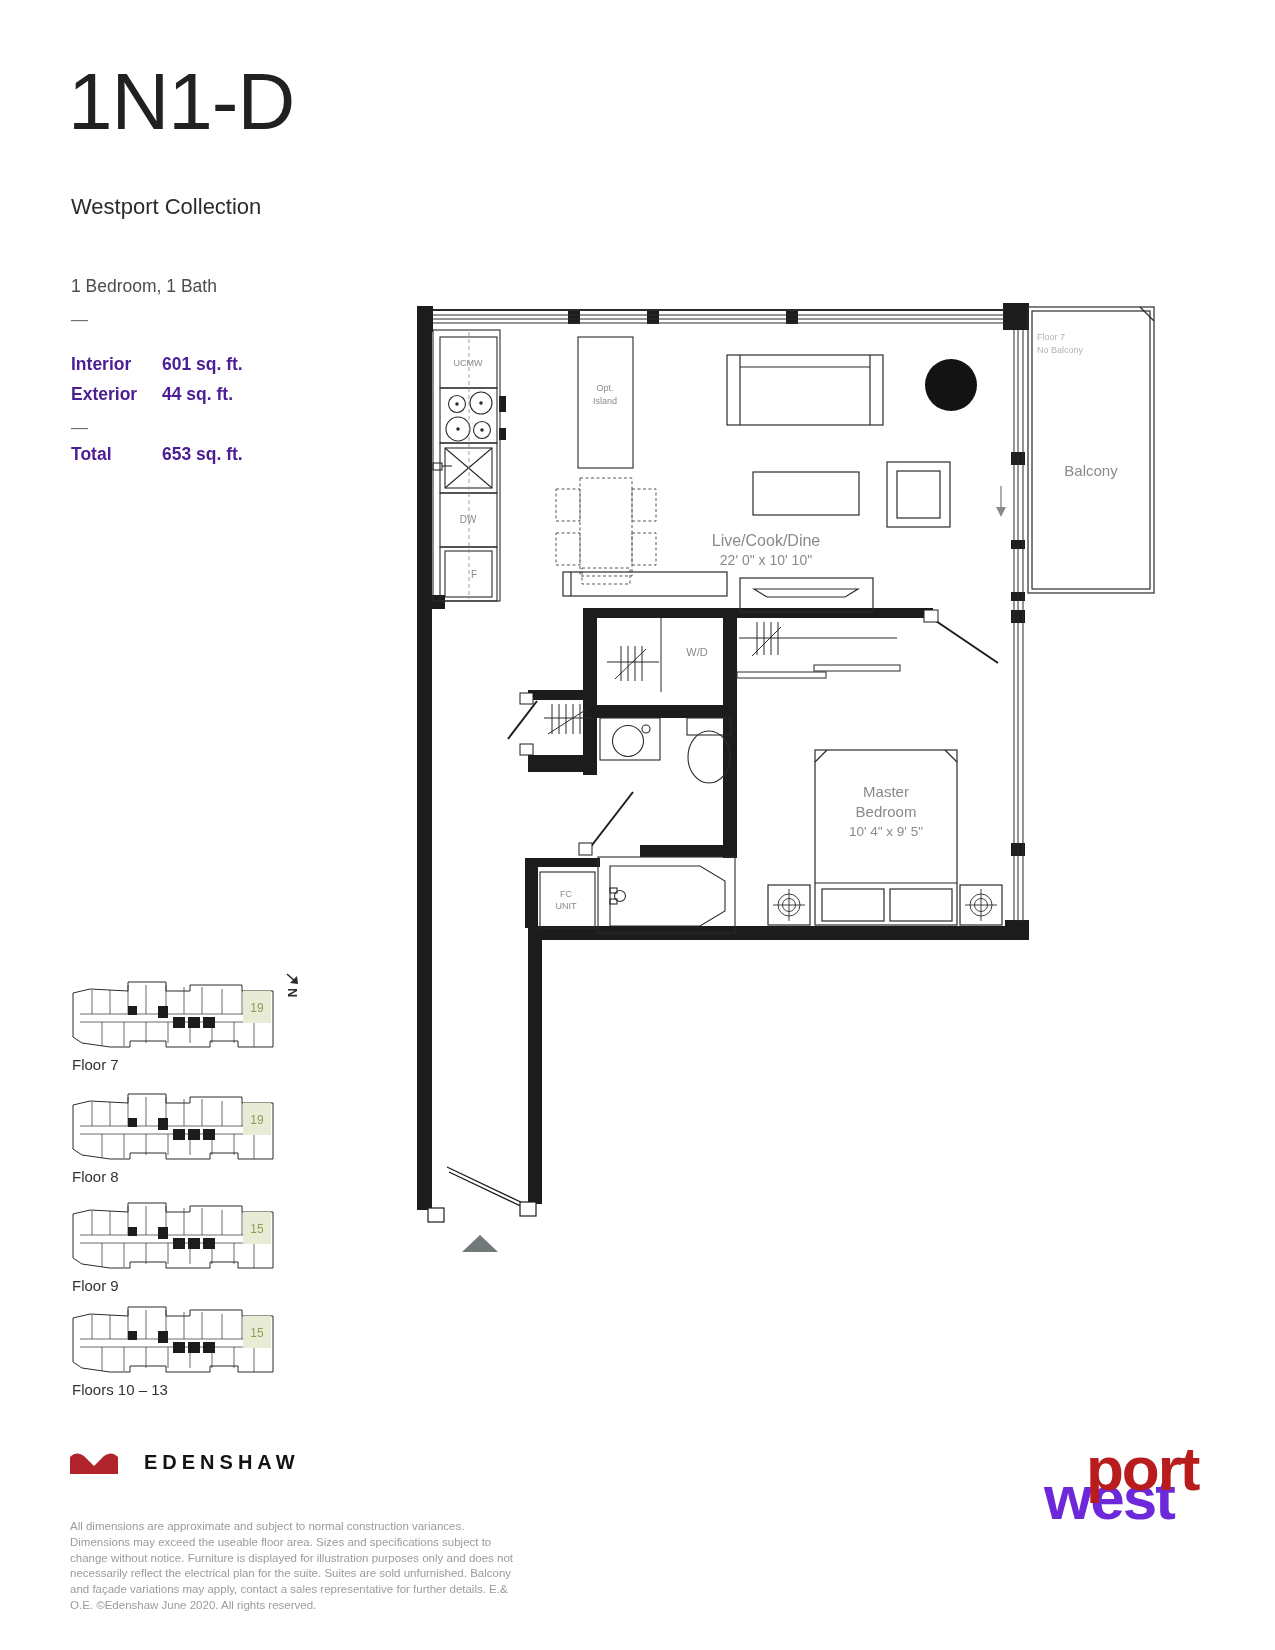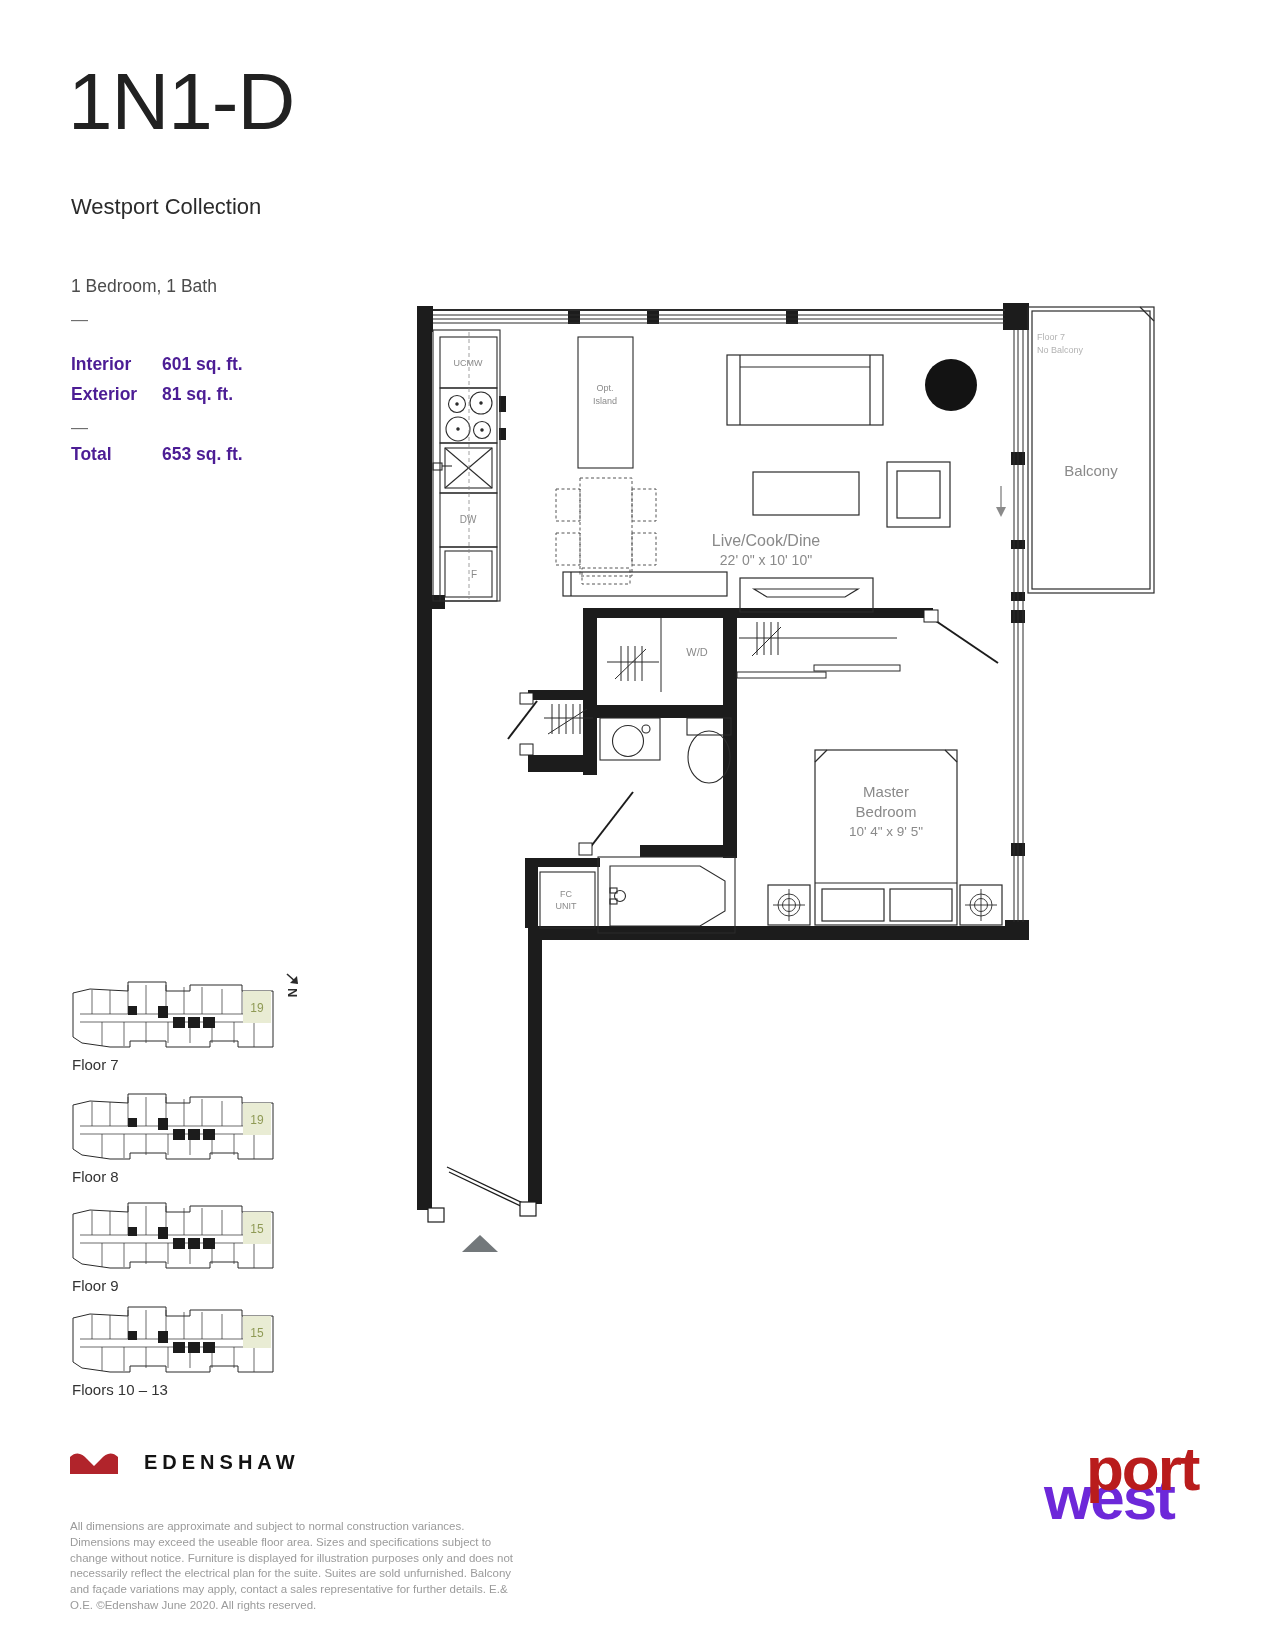--- a/index.html
+++ b/index.html
@@ -24,21 +24,21 @@
 <div class="abs" id="title">1N1-D</div>
 <div class="abs" id="collection">Westport Collection</div>
 <div class="abs" id="config">1 Bedroom, 1 Bath</div>
 <div class="abs dash" style="top:310px">—</div>
 <div class="abs specrow" style="top:354px">
   <span class="lbl">Interior</span>
   <span>601 sq. ft.</span>
 </div>
 <div class="abs specrow" style="top:384px">
   <span class="lbl">Exterior</span>
-  <span>81 sq. ft.</span>
+  <span>44 sq. ft.</span>
 </div>
 <div class="abs dash" style="top:418px">—</div>
 <div class="abs specrow" style="top:444px">
   <span class="lbl">Total</span>
   <span>653 sq. ft.</span>
 </div>
 
 <svg class="abs" style="left:0;top:0" width="1275" height="1650" viewBox="0 0 1275 1650">
 
   <g>

